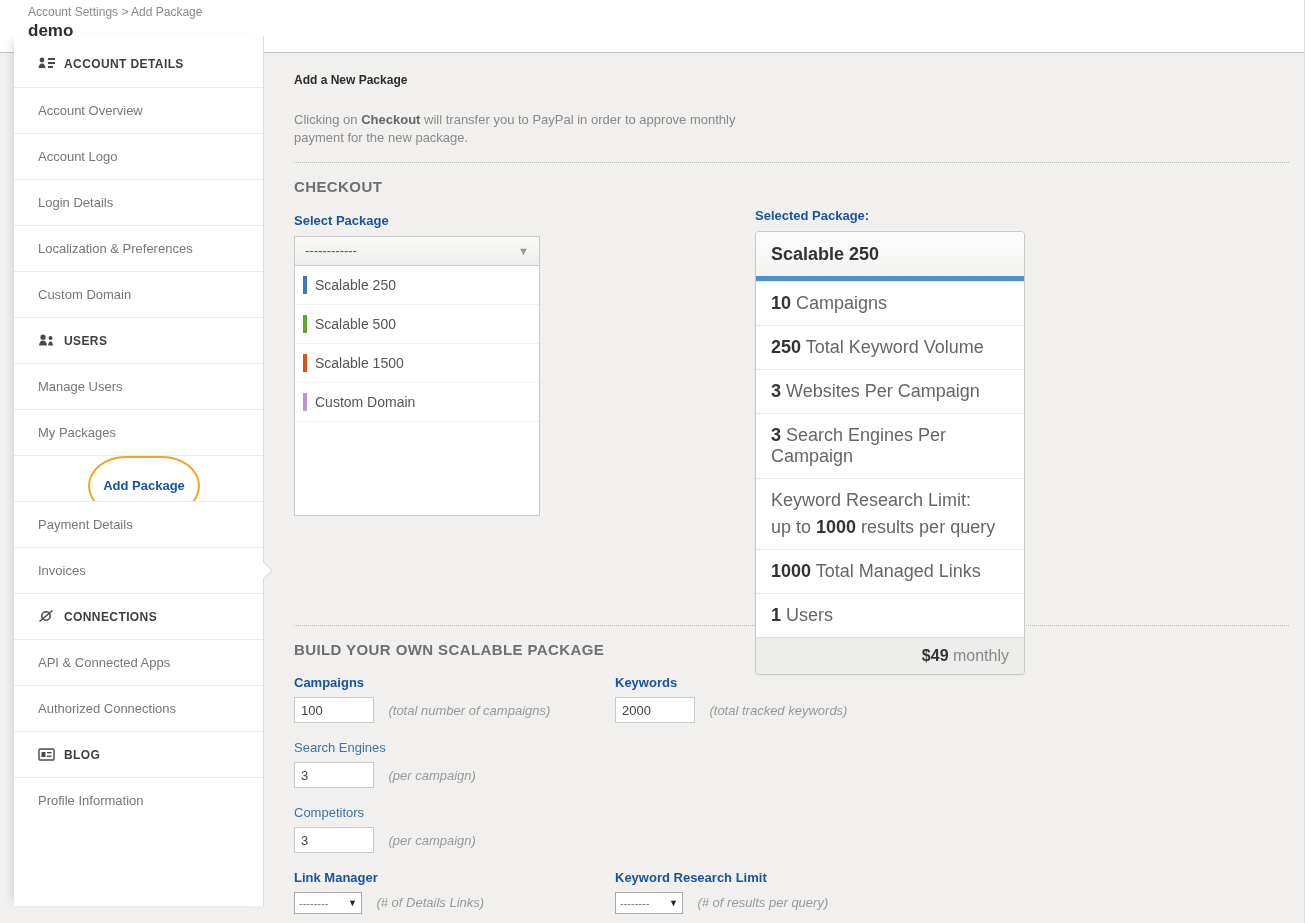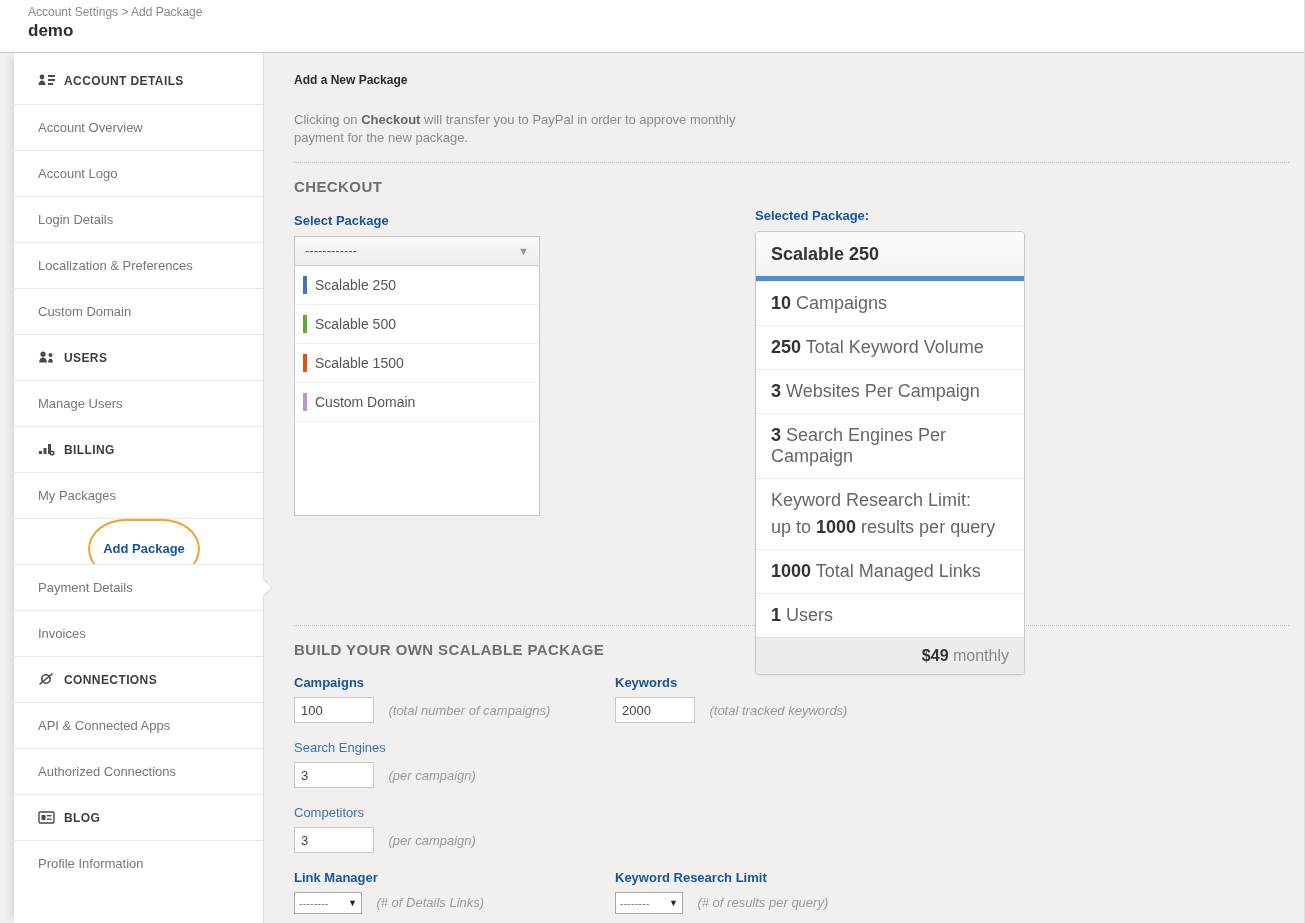--- a/index.html
+++ b/index.html
@@ -13,21 +13,21 @@
   
   .topbar {
     position:absolute; left:0; top:0; width:100%; height:53px;
     background:#ffffff; border-bottom:1px solid #c6c6c4;
   }
   .breadcrumb { position:absolute; left:28px; top:5px; font-size:12px; color:#8a8a8a; }
   .acct-title { position:absolute; left:28px; top:21px; font-size:17px; font-weight:bold; color:#2d2d2d; }
 
   
   .sidebar {
-    position:absolute; left:14px; top:53px; width:250px; height:870px;
+    position:absolute; left:14px; top:36px; width:250px; height:870px;
     background:#ffffff; border-right:1px solid #ddddda;
     box-shadow:-6px 0 8px -4px rgba(0,0,0,0.12);
     padding-top:5px;
   }
   .nav-row { height:46px; line-height:46px; padding-left:24px; border-top:1px solid #e9e9e7;
              white-space:nowrap; overflow:hidden; position:relative; }
   .nav-row:first-child { border-top:none; }
   .nav-header { font-size:12px; font-weight:bold; color:#3e3e3e; letter-spacing:.4px; }
   .nav-header .ic { display:inline-block; width:18px; margin-right:8px; vertical-align:-2px; }
   .nav-item { font-size:13px; color:#777777; cursor:pointer; }
@@ -127,31 +127,20 @@
       <svg width="18" height="13" viewBox="0 0 18 13" style="display:inline">
           <circle cx="5" cy="3.2" r="2.6" fill="#4a4a4a"></circle>
           <path d="M1 11.5 q0.6-5 4-5 q3.4 0 4 5 Z" fill="#4a4a4a"></path>
           <circle cx="12.5" cy="4" r="2" fill="#4a4a4a"></circle>
           <path d="M10 11.5 q0.5-4 2.5-4 q2 0 2.5 4 Z" fill="#4a4a4a"></path>
         </svg>
     </span><span>USERS</span>
   </div>
   <div class="nav-row nav-item"><span>Manage Users</span></div>
 
-  <div class="nav-row nav-header">
-    <span class="ic">
-      <svg width="18" height="13" viewBox="0 0 18 13" style="display:inline">
-          <rect x="1" y="8" width="3" height="3" fill="#4a4a4a"></rect>
-          <rect x="5.5" y="5" width="3" height="6" fill="#4a4a4a"></rect>
-          <rect x="10" y="1" width="3" height="10" fill="#4a4a4a"></rect>
-          <circle cx="14" cy="10" r="2.6" fill="#4a4a4a"></circle>
-          <circle cx="14" cy="10" r="1" fill="#ffffff"></circle>
-        </svg>
-    </span><span>BILLING</span>
-  </div>
   <div class="nav-row nav-item"><span>My Packages</span></div>
   <div class="nav-row nav-item active">
     <span class="oval"><span>Add Package</span></span>
   </div>
   <div class="nav-row nav-item"><span>Payment Details</span></div>
   <div class="nav-row nav-item"><span>Invoices</span></div>
 
   <div class="nav-row nav-header">
     <span class="ic">
       <svg width="18" height="14" viewBox="0 0 18 14" style="display:inline">

